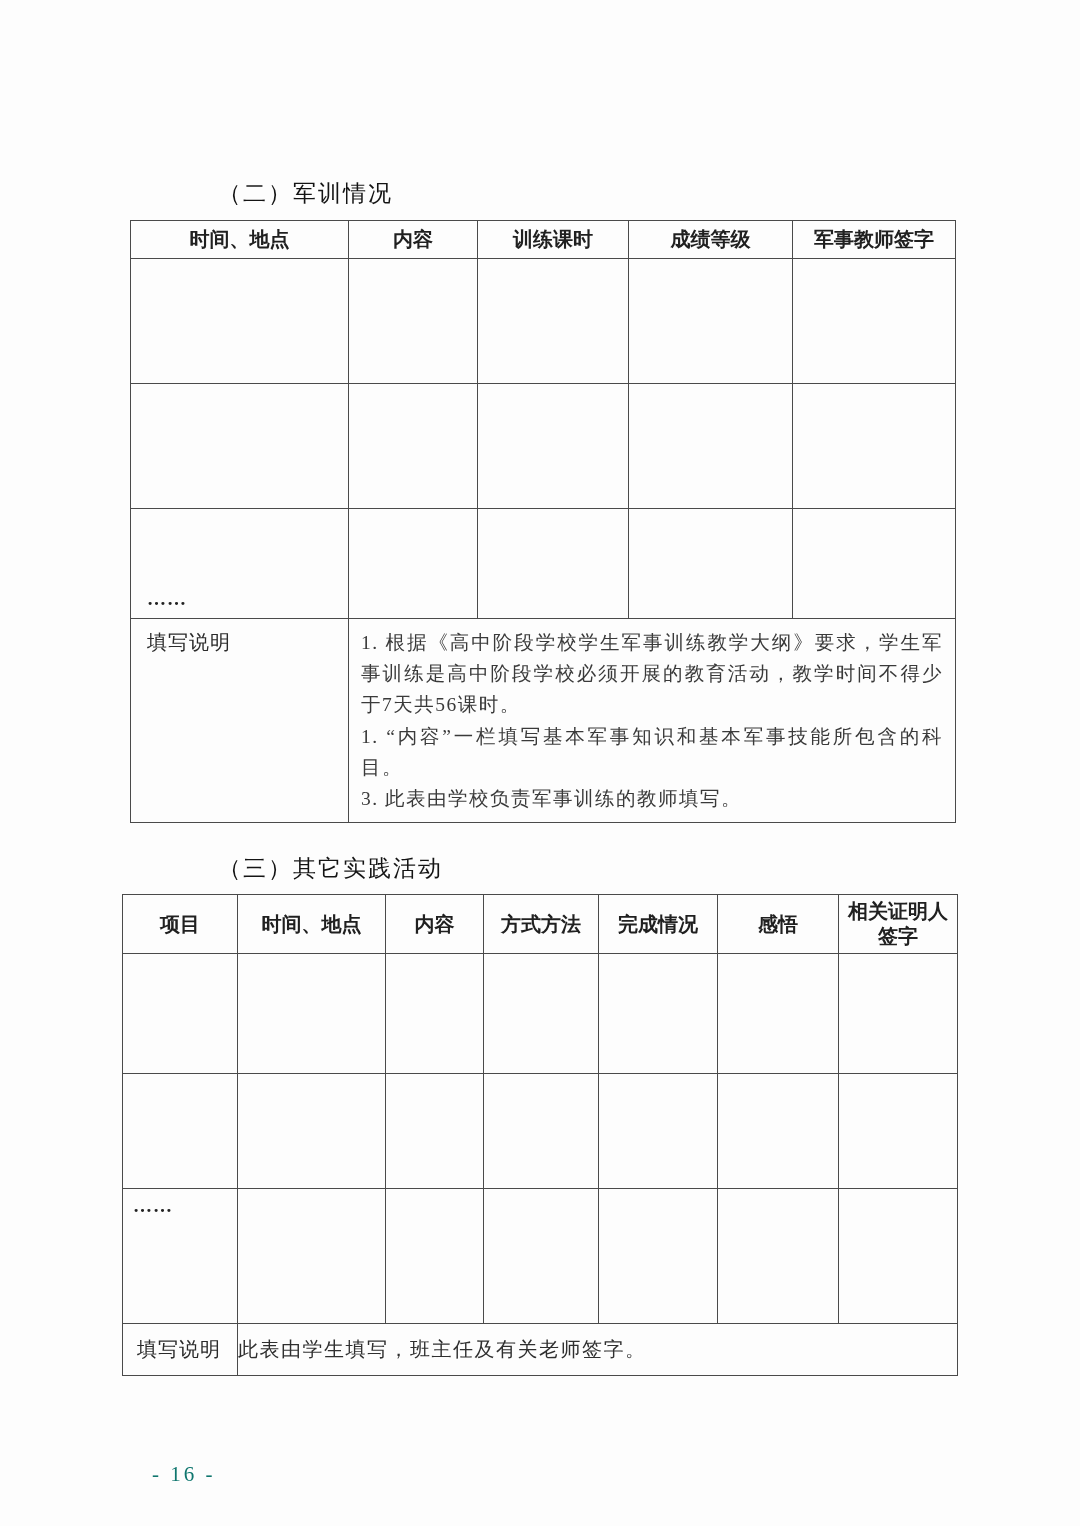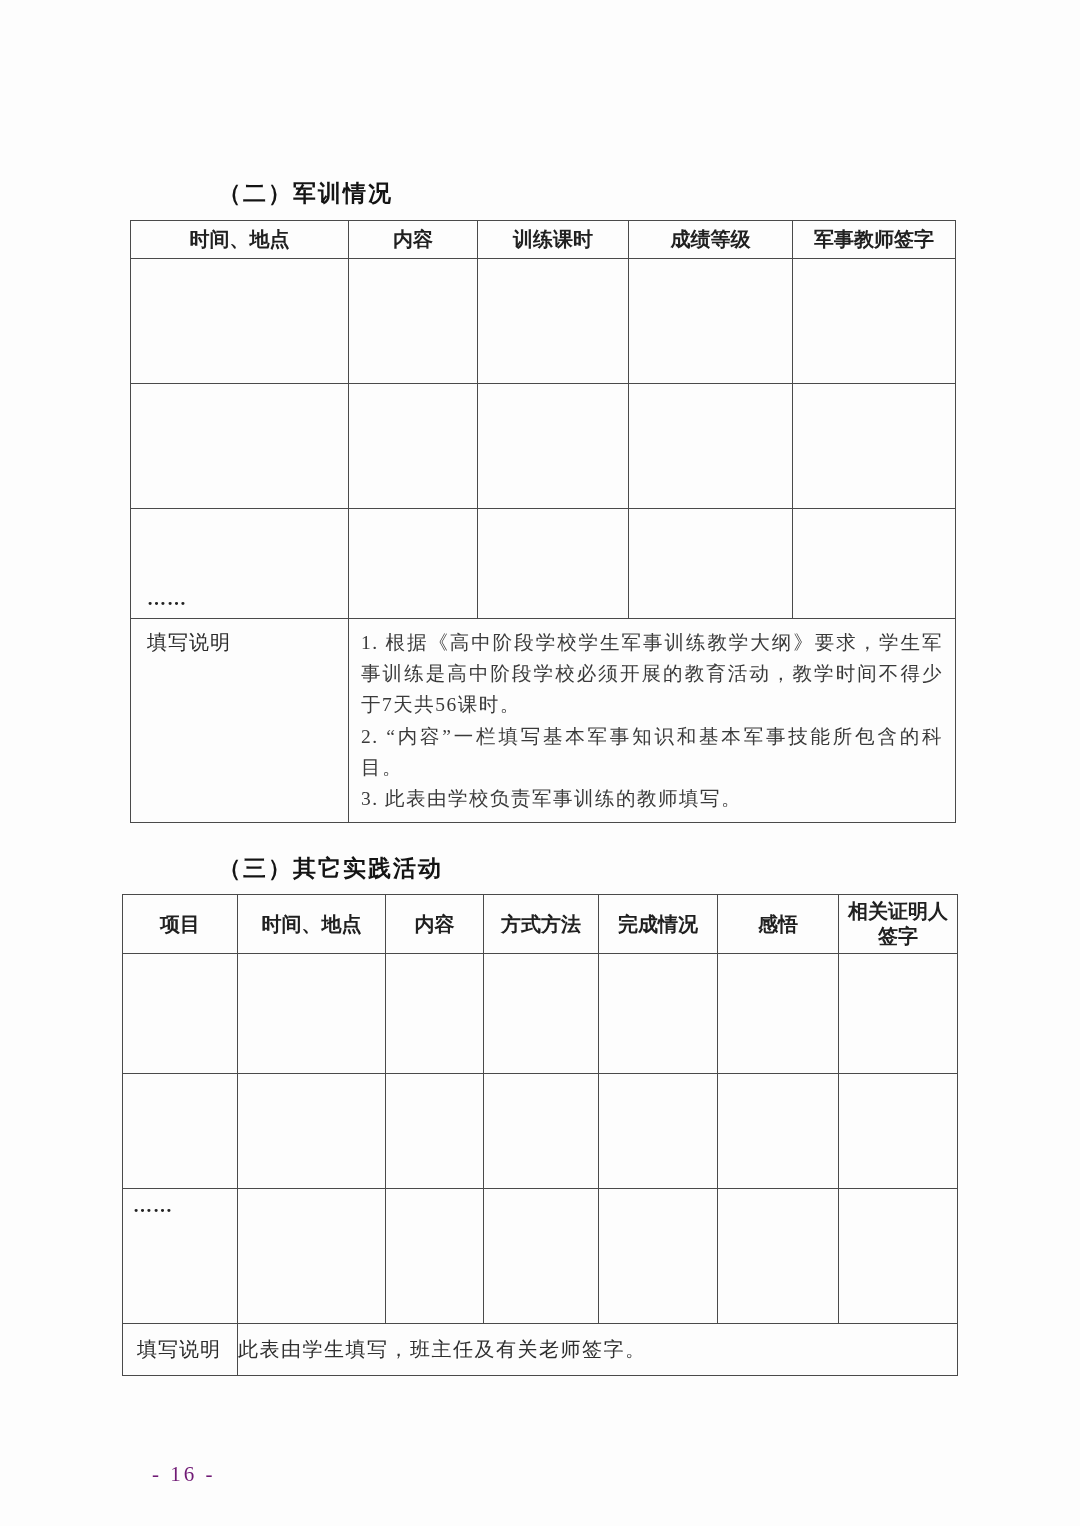--- a/index.html
+++ b/index.html
@@ -8,21 +8,21 @@
     position: relative;
     width: 1080px;
     height: 1526px;
     background: #fdfdfd;
     overflow: hidden;
     font-family: "Liberation Serif", serif;
     color: #1c1c1c;
   }
   .sec-title {
     font-size: 23px;
-    font-weight: 700;
+    font-weight: 400;
     letter-spacing: 2px;
     color: #141414;
     font-family: "Liberation Serif", serif;
   }
   .t1 { padding-top: 178px; margin-left: 218px; margin-bottom: 11px; }
   .t2 { margin-top: 30px; margin-left: 218px; margin-bottom: 10px; }
   table.tbl {
     border-collapse: collapse;
     table-layout: fixed;
   }
@@ -104,21 +104,21 @@
     vertical-align: middle;
     font-size: 20px;
     color: #2f2f2f;
     letter-spacing: 1.5px;
   }
   .page-number {
     margin-top: 86px;
     margin-left: 152px;
     font-size: 21px;
     letter-spacing: 3px;
-    color: #701a75;
+    color: #0f766e;
     font-family: "Liberation Serif", serif;
   }
 </style>
 </head>
 <body>
 
 <div class="page">
 
   <h2 class="sec-title t1">（二）军训情况</h2>
 
@@ -158,21 +158,21 @@
         <td class="ellipsis-bottom">……</td>
         <td></td>
         <td></td>
         <td></td>
         <td></td>
       </tr>
       <tr class="note-row">
         <td class="note-label">填写说明</td>
         <td class="note-body" colspan="4">
           <p>1. 根据《高中阶段学校学生军事训练教学大纲》要求，学生军事训练是高中阶段学校必须开展的教育活动，教学时间不得少于7天共56课时。</p>
-          <p>2. “内容”一栏填写基本军事知识和基本军事技能所包含的科目。</p>
+          <p>1. “内容”一栏填写基本军事知识和基本军事技能所包含的科目。</p>
           <p>3. 此表由学校负责军事训练的教师填写。</p>
         </td>
       </tr>
     </tbody>
   </table>
 
   <h2 class="sec-title t2">（三）其它实践活动</h2>
 
   <table class="tbl tbl2">
     <colgroup>

